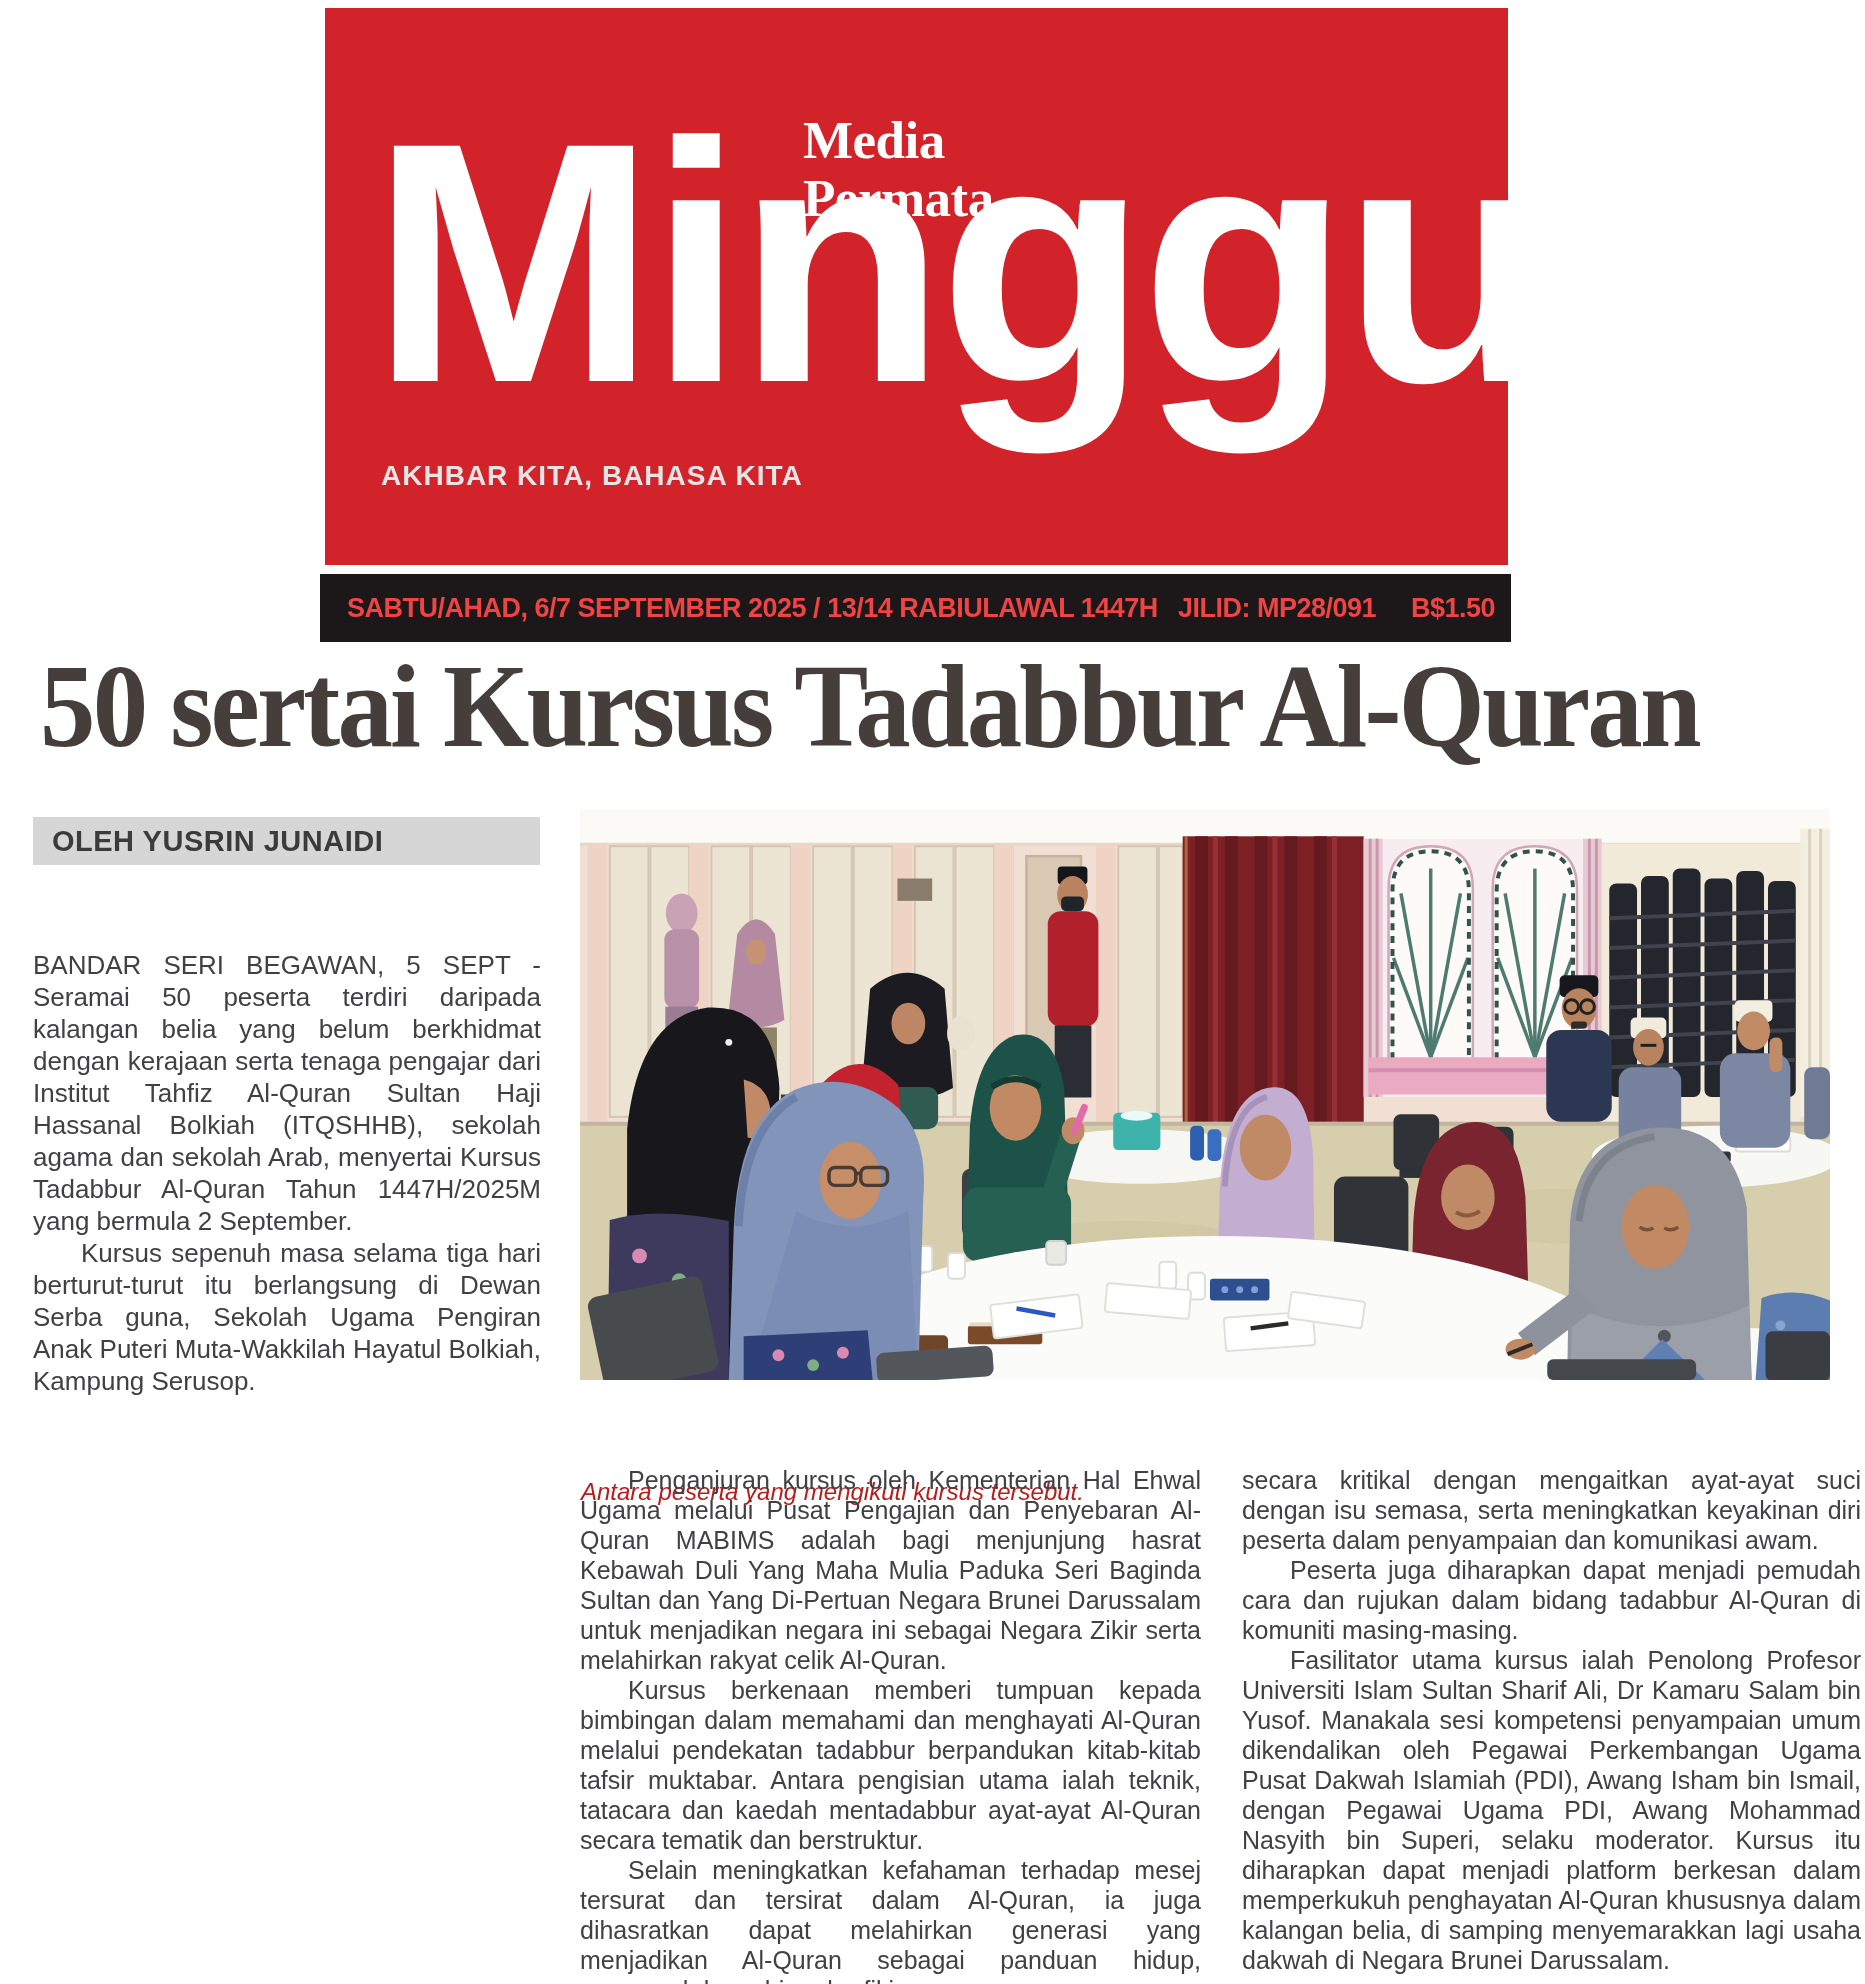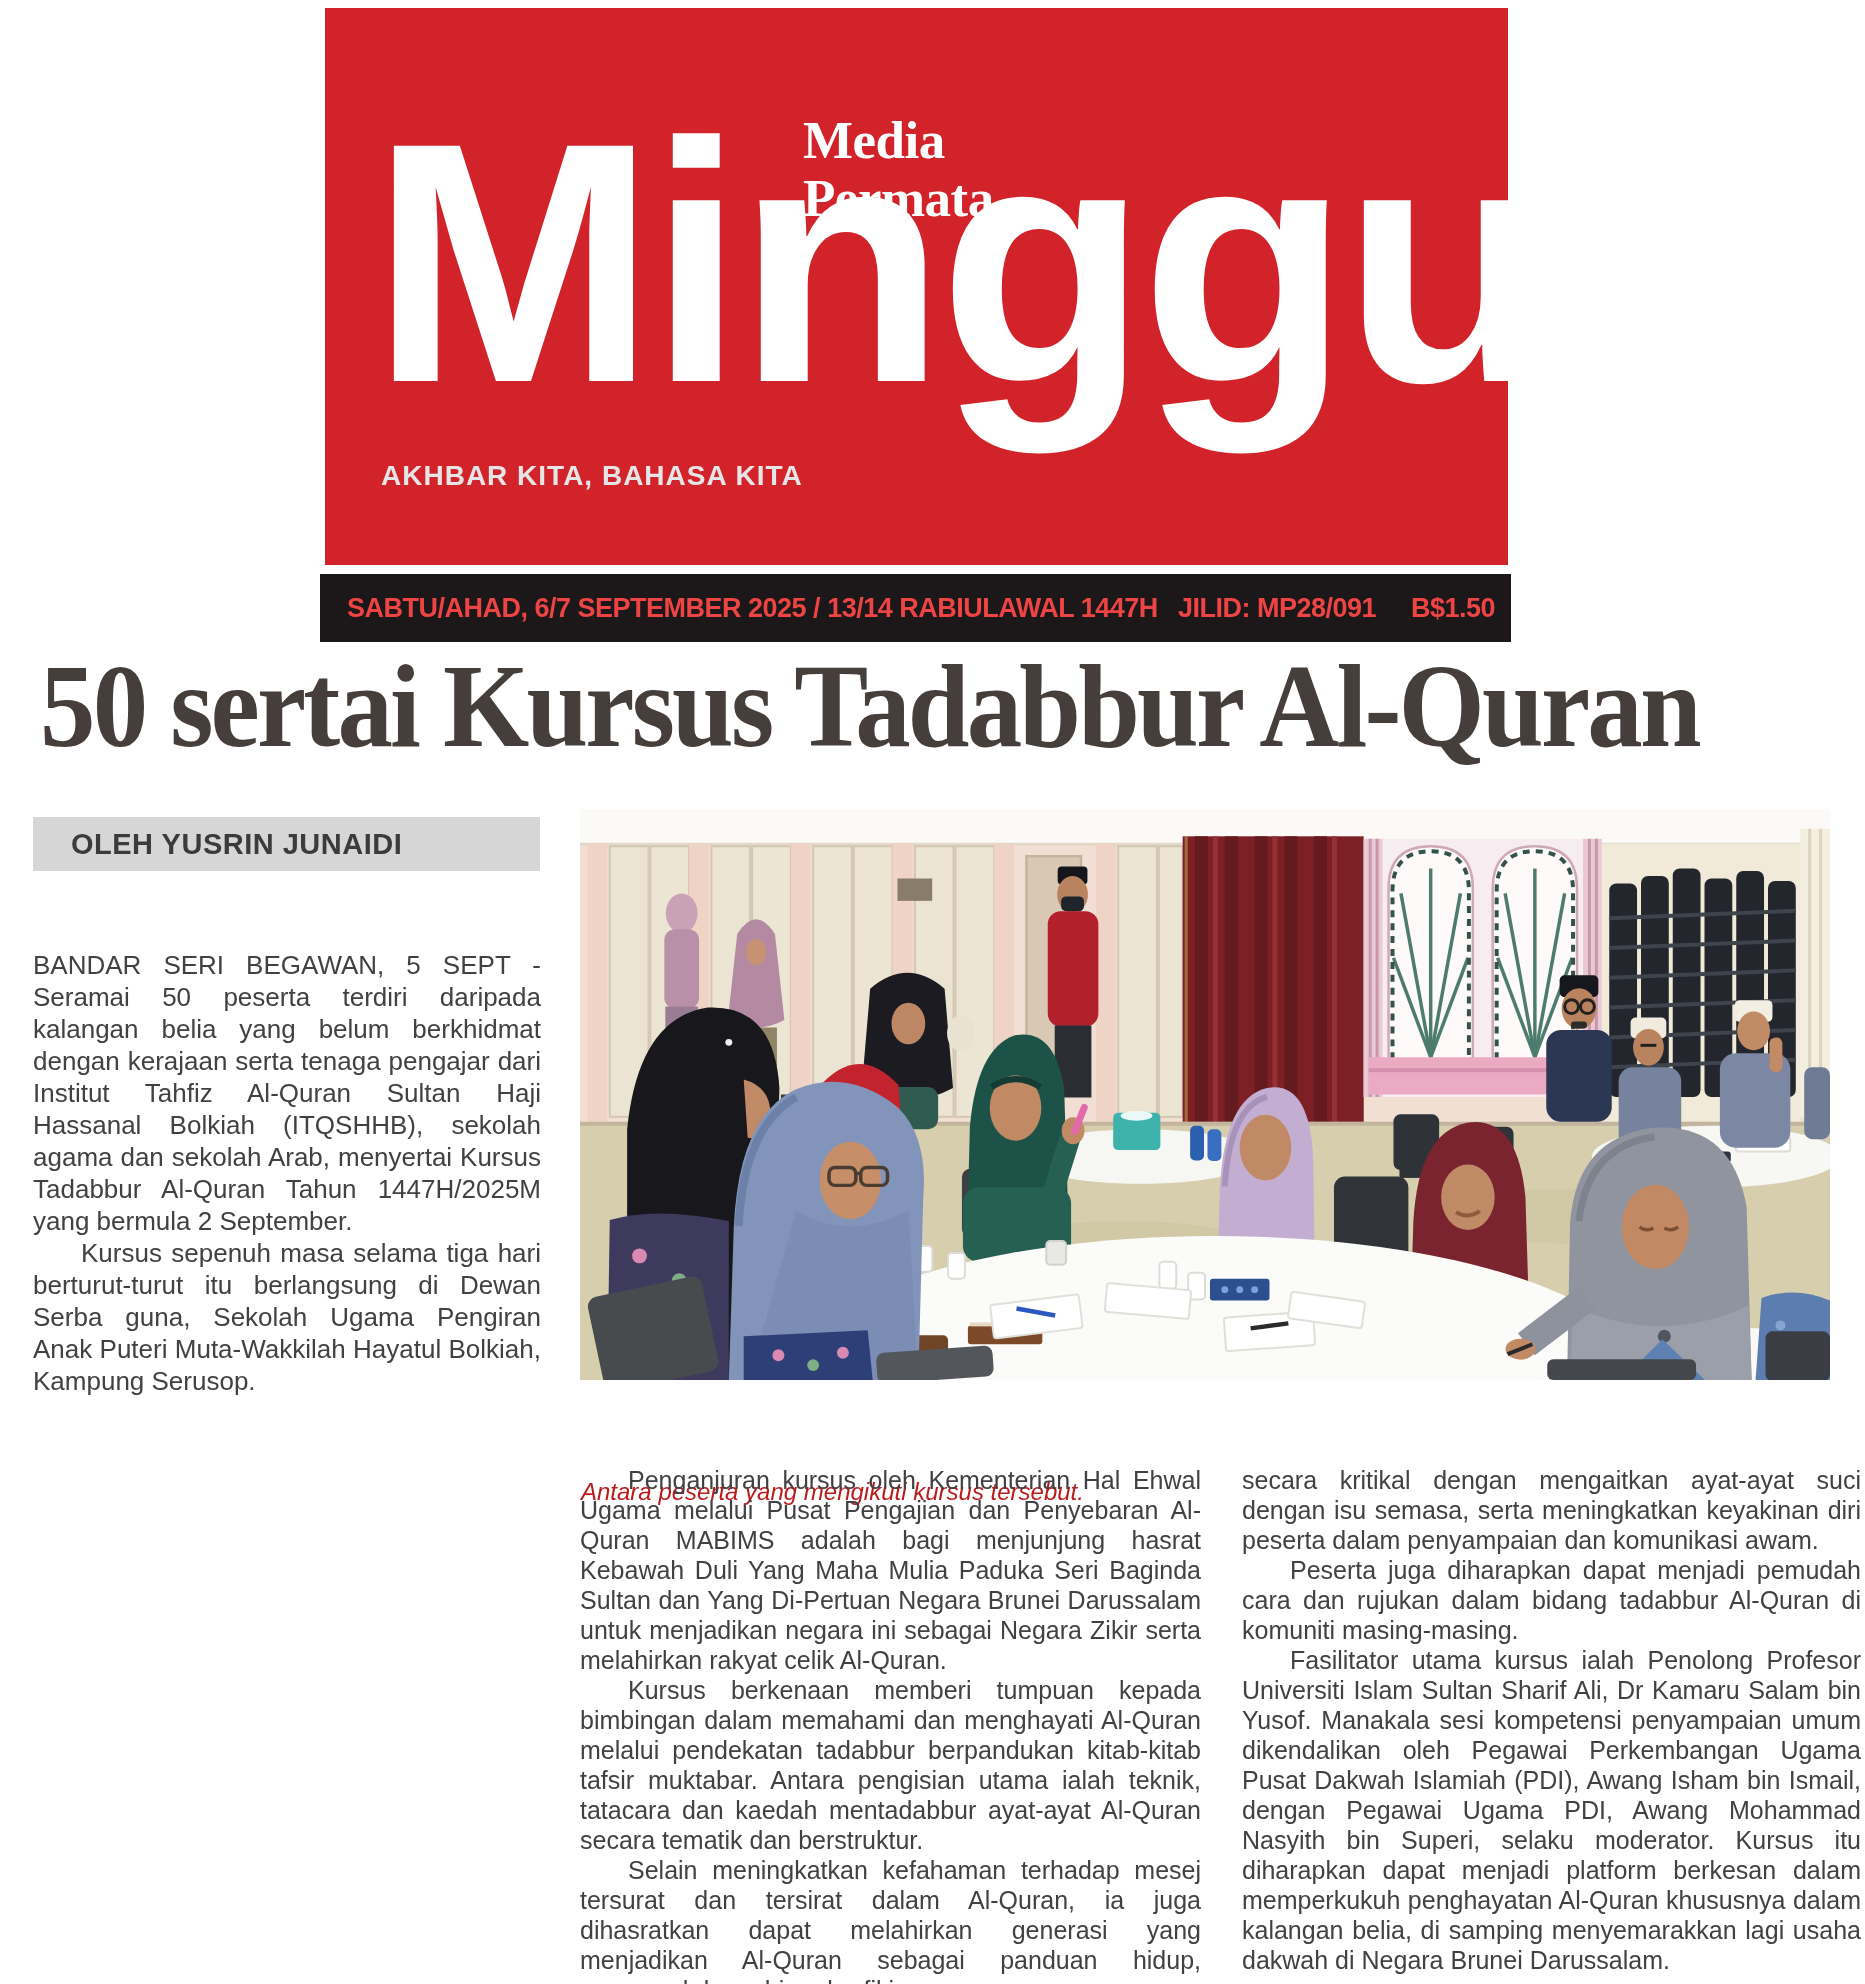--- a/index.html
+++ b/index.html
@@ -25,22 +25,22 @@
   .db-issue{left:858px;}
   .db-price{left:1091px;}
 
   
   .headline{position:absolute;left:40px;top:646px;color:#453e3a;
             font-family:"Liberation Serif",serif;font-weight:bold;
             font-size:118px;line-height:1.04;letter-spacing:-3px;white-space:nowrap;
             transform:scaleX(.94);transform-origin:left top;}
 
   
-  .byline{position:absolute;left:33px;top:817px;width:507px;height:54px;background:#d6d6d6;
-          display:flex;align-items:center;box-sizing:border-box;padding-left:38px;
+  .byline{position:absolute;left:33px;top:817px;width:507px;height:48px;background:#d6d6d6;
+          display:flex;align-items:center;box-sizing:border-box;padding-left:19px;
           font-size:29px;font-weight:bold;color:#3b3b3b;letter-spacing:0.5px;white-space:nowrap;}
 
   
   .col{position:absolute;text-align:justify;color:#414144;}
   .col p{margin:0;text-indent:48px;}
   .nofirst p:first-child{text-indent:0;}
   .col-left{left:33px;top:949px;width:508px;font-size:26px;line-height:32px;}
   .col-mid{left:580px;top:1465px;width:621px;font-size:25px;line-height:30px;}
   .col-right{left:1242px;top:1465px;width:619px;font-size:25px;line-height:30px;}
 

